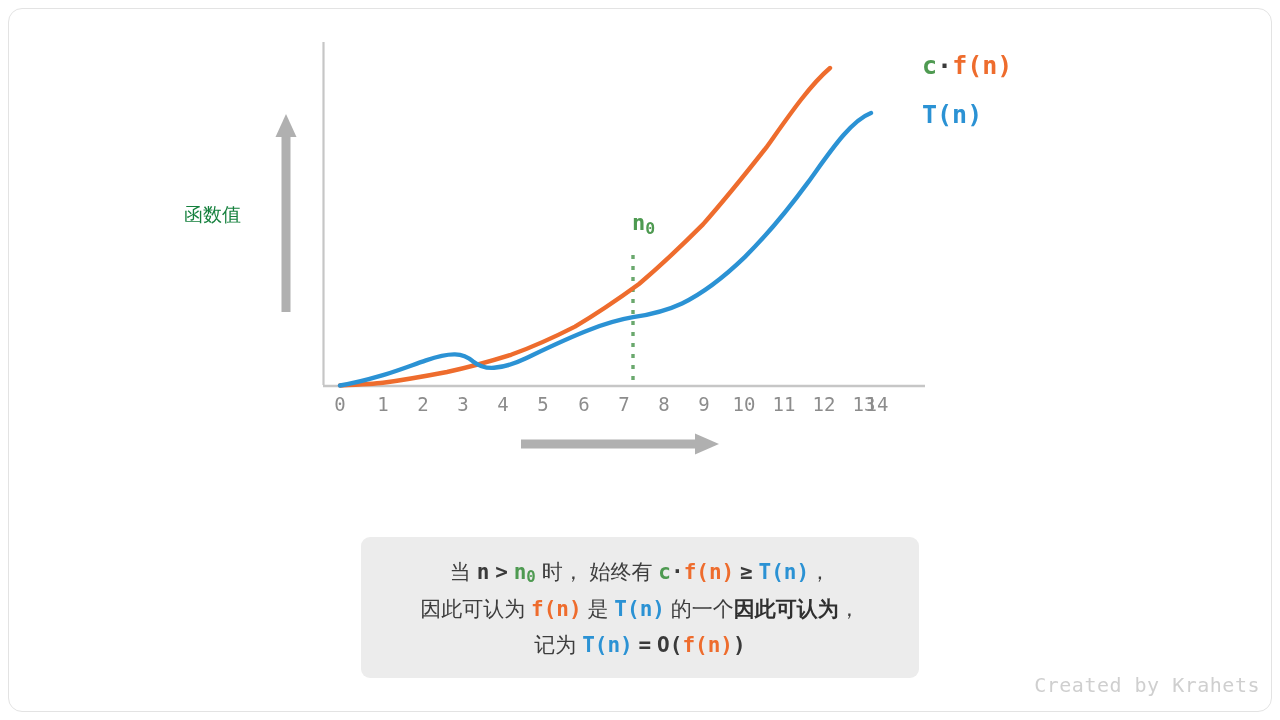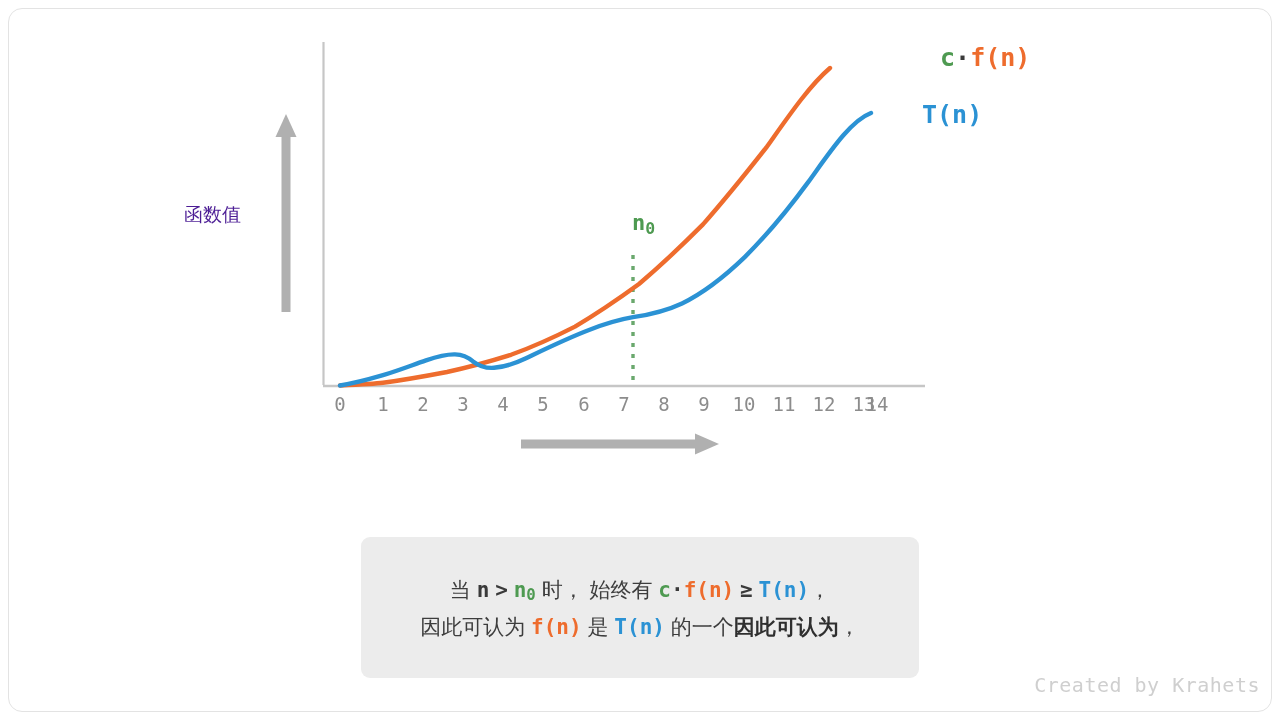--- a/index.html
+++ b/index.html
@@ -44,21 +44,21 @@
 
   
   .curve-label {
     position: absolute;
     font-family: "DejaVu Sans Mono", "Liberation Mono", monospace;
     font-weight: bold;
     font-size: 25px;
     letter-spacing: 0px;
     white-space: nowrap;
   }
-  #label-cfn { left: 922px; top: 43px; margin-left: 18px; }
+  #label-cfn { left: 922px; top: 51px; }
   #label-tn  { left: 922px; top: 100px; }
 
   .c-green  { color: #4e9a51; }
   .c-orange { color: #ee6c2d; }
   .c-blue   { color: #2b92d4; }
   .c-dark   { color: #3a3a3a; }
 
   
   #n0-label {
     position: absolute;
@@ -90,21 +90,21 @@
     color: #8c8c8c;
     top: 0;
   }
 
   
   #ylabel {
     position: absolute;
     left: 184px;
     top: 202px;
     font-size: 19px;
-    color: #4c1d95;
+    color: #15803d;
     white-space: nowrap;
   }
   #xlabel {
     position: absolute;
     left: 0;
     top: 474px;
     width: 1280px;
     text-align: center;
     font-size: 20px;
     color: #9a9a9a;
@@ -257,18 +257,24 @@
     </div>
 
     <div class="cap-line">
       <span>因此可认为</span>
       <span class="mono c-orange">f(n)</span>
       <span>是</span>
       <span class="mono c-blue">T(n)</span>
       <span>的一个</span><b>因此可认为</b><span>，</span>
     </div>
 
+    <div class="cap-line">
+      <span>记为</span>
+      <span class="mono c-blue">T(n)</span>
+      <span class="mono c-dark">=</span>
+      <span class="mono c-dark">O(</span><span class="mono c-orange">f(n)</span><span class="mono c-dark">)</span>
+    </div>
 
   </div>
 
   <div id="credit">Created by Krahets</div>
 
 </div>
 
 </body></html>

